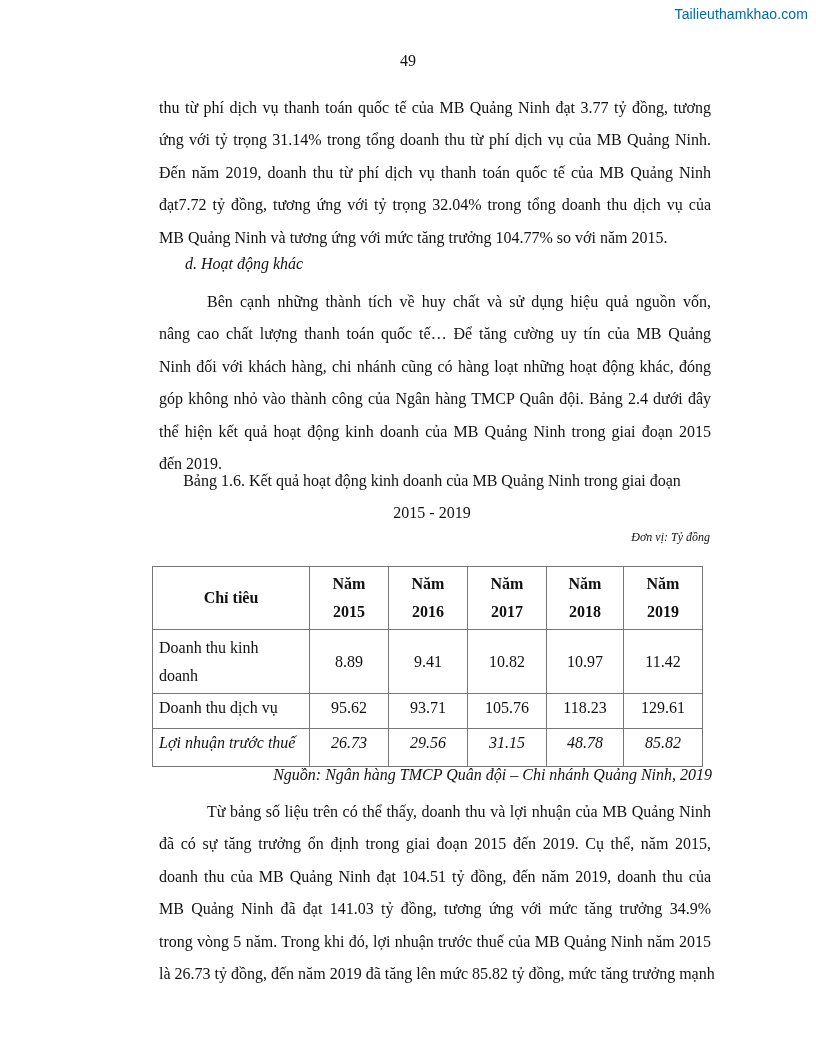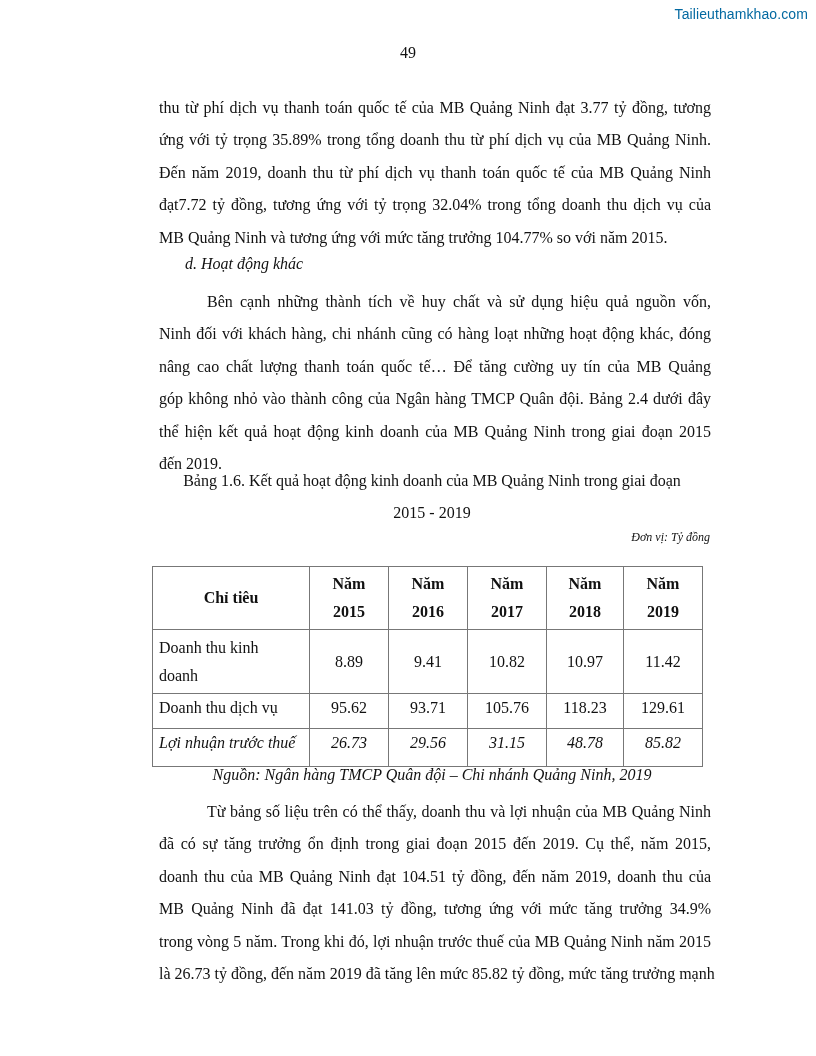--- a/index.html
+++ b/index.html
@@ -1,54 +1,54 @@
 <!DOCTYPE html>
 <html><head>
 <meta charset="utf-8">
 <style>
   html, body { margin:0; padding:0; }
   body { width:816px; height:1056px; background:#ffffff; position:relative; overflow:hidden;
          font-family:"Liberation Serif", serif; color:#111; }
   .watermark { position:absolute; top:6px; right:8px; font-family:"Liberation Sans", sans-serif;
                font-size:14px; color:#0369a1; letter-spacing:0.1px; }
-  .page-num { position:absolute; top:44px; left:0; width:816px; text-align:center; font-size:16px; }
+  .page-num { position:absolute; top:52px; left:0; width:816px; text-align:center; font-size:16px; }
   .block { position:absolute; left:159px; width:552px; font-size:16px; line-height:32.4px; text-align:justify; }
   .line { display:block; text-align:justify; text-align-last:justify; white-space:nowrap; }
   .line.last { text-align-last:left; }
   .heading-d { position:absolute; left:185px; top:255px; font-size:16px; font-style:italic; }
   .tbl-title { position:absolute; left:152px; width:560px; top:465px; font-size:16px; font-weight:normal;
                text-align:center; line-height:32px; }
   .unit { position:absolute; right:106px; top:530px; font-size:12px; font-style:italic; }
   table.data { position:absolute; left:152px; top:566px; border-collapse:collapse; font-size:16px; }
   table.data td, table.data th { border:1px solid #777; padding:0 6px; vertical-align:middle; }
   table.data th { font-weight:bold; text-align:center; line-height:28px; height:62px; }
   table.data td.num { text-align:center; }
   table.data td.label { text-align:left; line-height:28px; }
-  .source { position:absolute; left:152px; width:560px; top:766px; text-align:center; font-size:16px; font-style:italic; }
+  .source { position:absolute; left:152px; width:560px; top:766px; text-align:right; font-size:16px; font-style:italic; }
 </style>
 </head>
 <body>
 
 <div class="watermark">Tailieuthamkhao.com</div>
 <div class="page-num">49</div>
 
 <div class="block" style="top:92px;">
   <span class="line">thu từ phí dịch vụ thanh toán quốc tế của MB Quảng Ninh đạt 3.77 tỷ đồng, tương</span>
-  <span class="line">ứng với tỷ trọng 35.89% trong tổng doanh thu từ phí dịch vụ của MB Quảng Ninh.</span>
+  <span class="line">ứng với tỷ trọng 31.14% trong tổng doanh thu từ phí dịch vụ của MB Quảng Ninh.</span>
   <span class="line">Đến năm 2019, doanh thu từ phí dịch vụ thanh toán quốc tế của MB Quảng Ninh</span>
   <span class="line">đạt7.72 tỷ đồng, tương ứng với tỷ trọng 32.04% trong tổng doanh thu dịch vụ của</span>
   <span class="line last">MB Quảng Ninh và tương ứng với mức tăng trưởng 104.77% so với năm 2015.</span>
 </div>
 
 <div class="heading-d">d.  Hoạt động khác</div>
 
 <div class="block" style="top:286px;">
   <span class="line" style="padding-left:48px;">Bên cạnh những thành tích về huy chất và sử dụng hiệu quả nguồn vốn,</span>
+  <span class="line">nâng cao chất lượng thanh toán quốc tế… Để tăng cường uy tín của MB Quảng</span>
   <span class="line">Ninh đối với khách hàng, chi nhánh cũng có hàng loạt những hoạt động khác, đóng</span>
-  <span class="line">nâng cao chất lượng thanh toán quốc tế… Để tăng cường uy tín của MB Quảng</span>
   <span class="line">góp không nhỏ vào thành công của Ngân hàng TMCP Quân đội. Bảng 2.4 dưới đây</span>
   <span class="line">thể hiện kết quả hoạt động kinh doanh của MB Quảng Ninh trong giai đoạn 2015</span>
   <span class="line last">đến 2019.</span>
 </div>
 
 <div class="tbl-title">
   <div>Bảng 1.6. Kết quả hoạt động kinh doanh của MB Quảng Ninh trong giai đoạn</div>
   <div>2015 - 2019</div>
 </div>
 <div class="unit">Đơn vị: Tỷ đồng</div>

